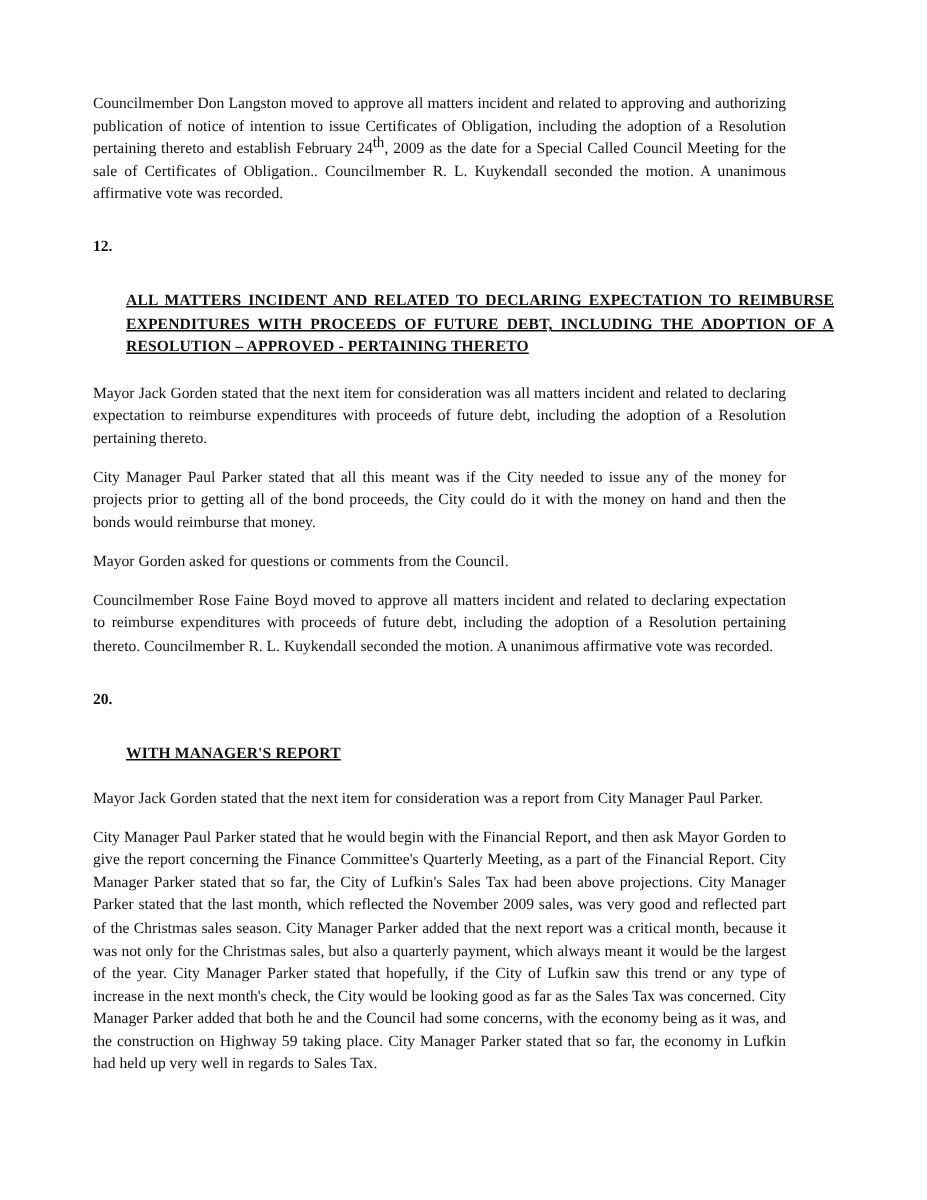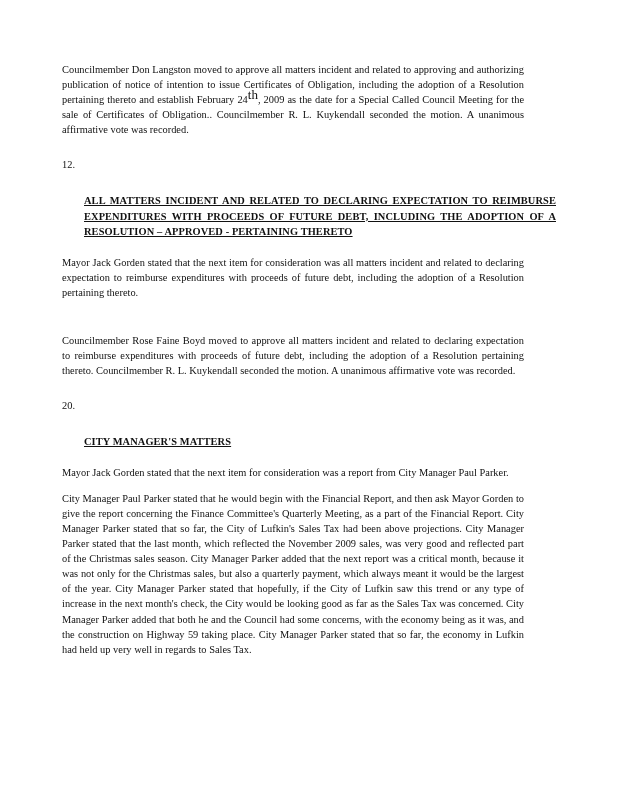--- a/index.html
+++ b/index.html
@@ -43,40 +43,40 @@
   .section {
     display: flex;
     align-items: flex-start;
     margin-top: 2px;
   }
   .section .num {
     width: 22px;
     flex: 0 0 22px;
     font-size: 10.4px;
     line-height: 15.4px;
-    font-weight: normal;
+    font-weight: bold;
     color: #111111;
   }
   .section .heading {
     flex: 1 1 auto;
     font-size: 10.4px;
     line-height: 15.4px;
     font-weight: bold;
     text-decoration: underline;
     text-align: justify;
     text-justify: inter-word;
     letter-spacing: 0.1px;
     color: #111111;
     margin-top: 36px;
   }
   .section .heading.single {
     text-align: left;
   }
   sup {
-    font-size: 13px;
+    font-size: 10px;
     vertical-align: super;
     line-height: 0;
     margin-top: 47px;
   }
   .blur {
     filter: blur(0.18px);
   }
 </style>
 </head>
 <body>
@@ -92,33 +92,35 @@
       <div class="num blur">12.</div>
       <div class="heading blur">ALL MATTERS INCIDENT AND RELATED TO DECLARING EXPECTATION TO REIMBURSE EXPENDITURES WITH PROCEEDS OF FUTURE DEBT, INCLUDING THE ADOPTION OF A RESOLUTION – APPROVED - PERTAINING THERETO</div>
     </div>
 
     <div class="gap-md"></div>
 
     <p class="para indent blur">Mayor Jack Gorden stated that the next item for consideration was all matters incident and related to declaring expectation to reimburse expenditures with proceeds of future debt, including the adoption of a Resolution pertaining thereto.</p>
 
     <div class="gap-sm"></div>
 
+    <p class="para indent blur">City Manager Paul Parker stated that all this meant was if the City needed to issue any of the money for projects prior to getting all of the bond proceeds, the City could do it with the money on hand and then the bonds would reimburse that money.</p>
 
     <div class="gap-sm"></div>
 
+    <p class="para indent blur">Mayor Gorden asked for questions or comments from the Council.</p>
 
     <div class="gap-sm"></div>
 
     <p class="para indent blur">Councilmember Rose Faine Boyd moved to approve all matters incident and related to declaring expectation to reimburse expenditures with proceeds of future debt, including the adoption of a Resolution pertaining thereto. Councilmember R. L. Kuykendall seconded the motion. A unanimous affirmative vote was recorded.</p>
 
     <div class="gap-lg"></div>
 
     <div class="section">
       <div class="num blur">20.</div>
-      <div class="heading single blur">CITY MANAGER'S MATTERS</div>
+      <div class="heading single blur">WITH MANAGER'S REPORT</div>
     </div>
 
     <div class="gap-md"></div>
 
     <p class="para indent blur">Mayor Jack Gorden stated that the next item for consideration was a report from City Manager Paul Parker.</p>
 
     <div class="gap-sm"></div>
 
     <p class="para indent blur">City Manager Paul Parker stated that he would begin with the Financial Report, and then ask Mayor Gorden to give the report concerning the Finance Committee's Quarterly Meeting, as a part of the Financial Report. City Manager Parker stated that so far, the City of Lufkin's Sales Tax had been above projections. City Manager Parker stated that the last month, which reflected the November 2009 sales, was very good and reflected part of the Christmas sales season. City Manager Parker added that the next report was a critical month, because it was not only for the Christmas sales, but also a quarterly payment, which always meant it would be the largest of the year. City Manager Parker stated that hopefully, if the City of Lufkin saw this trend or any type of increase in the next month's check, the City would be looking good as far as the Sales Tax was concerned. City Manager Parker added that both he and the Council had some concerns, with the economy being as it was, and the construction on Highway 59 taking place. City Manager Parker stated that so far, the economy in Lufkin had held up very well in regards to Sales Tax.</p>
 

